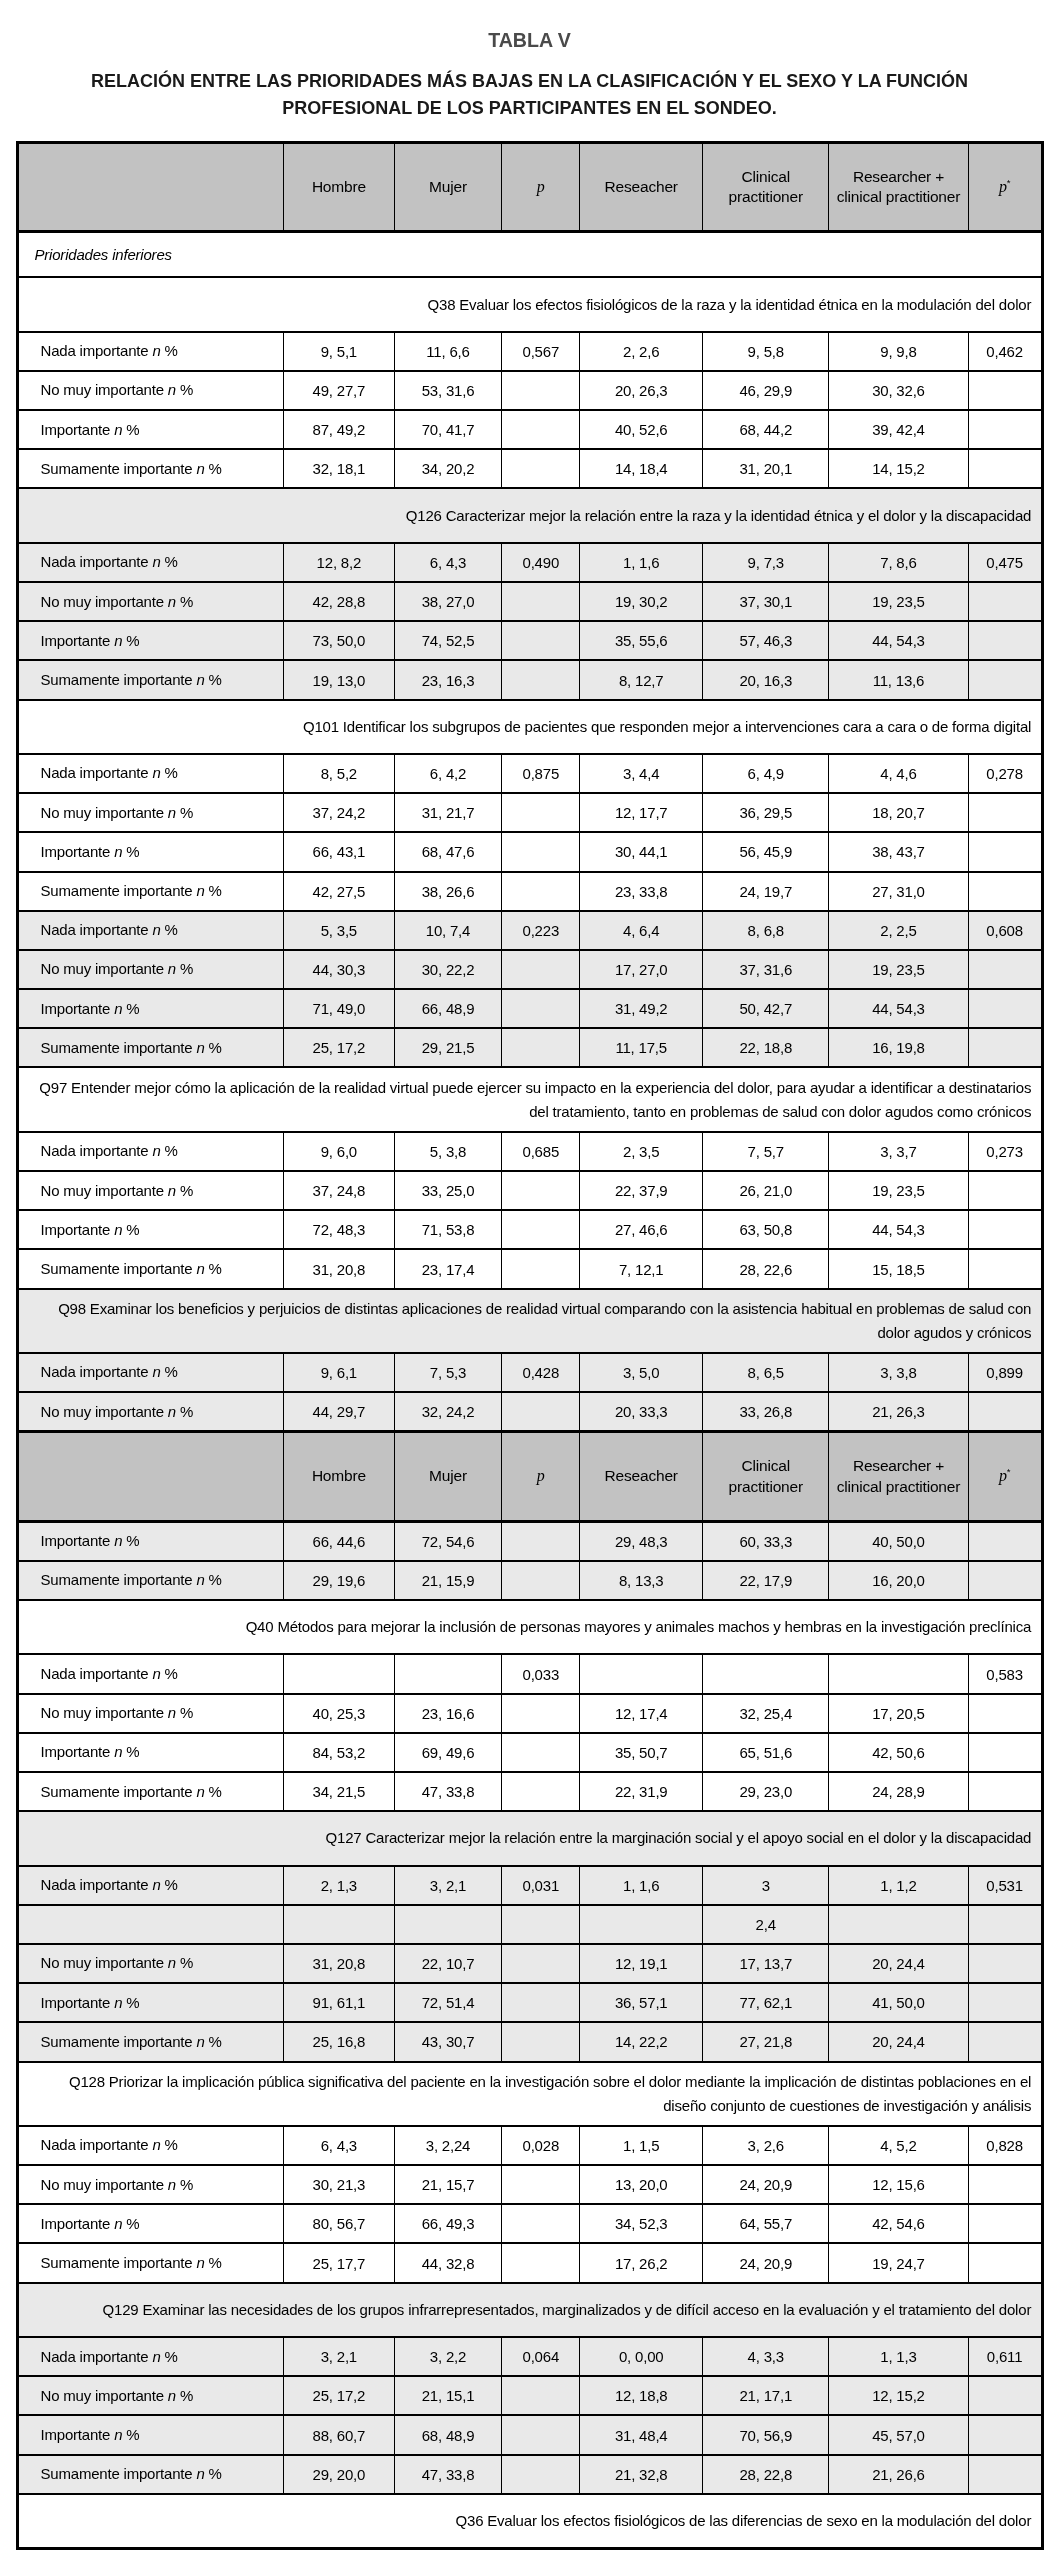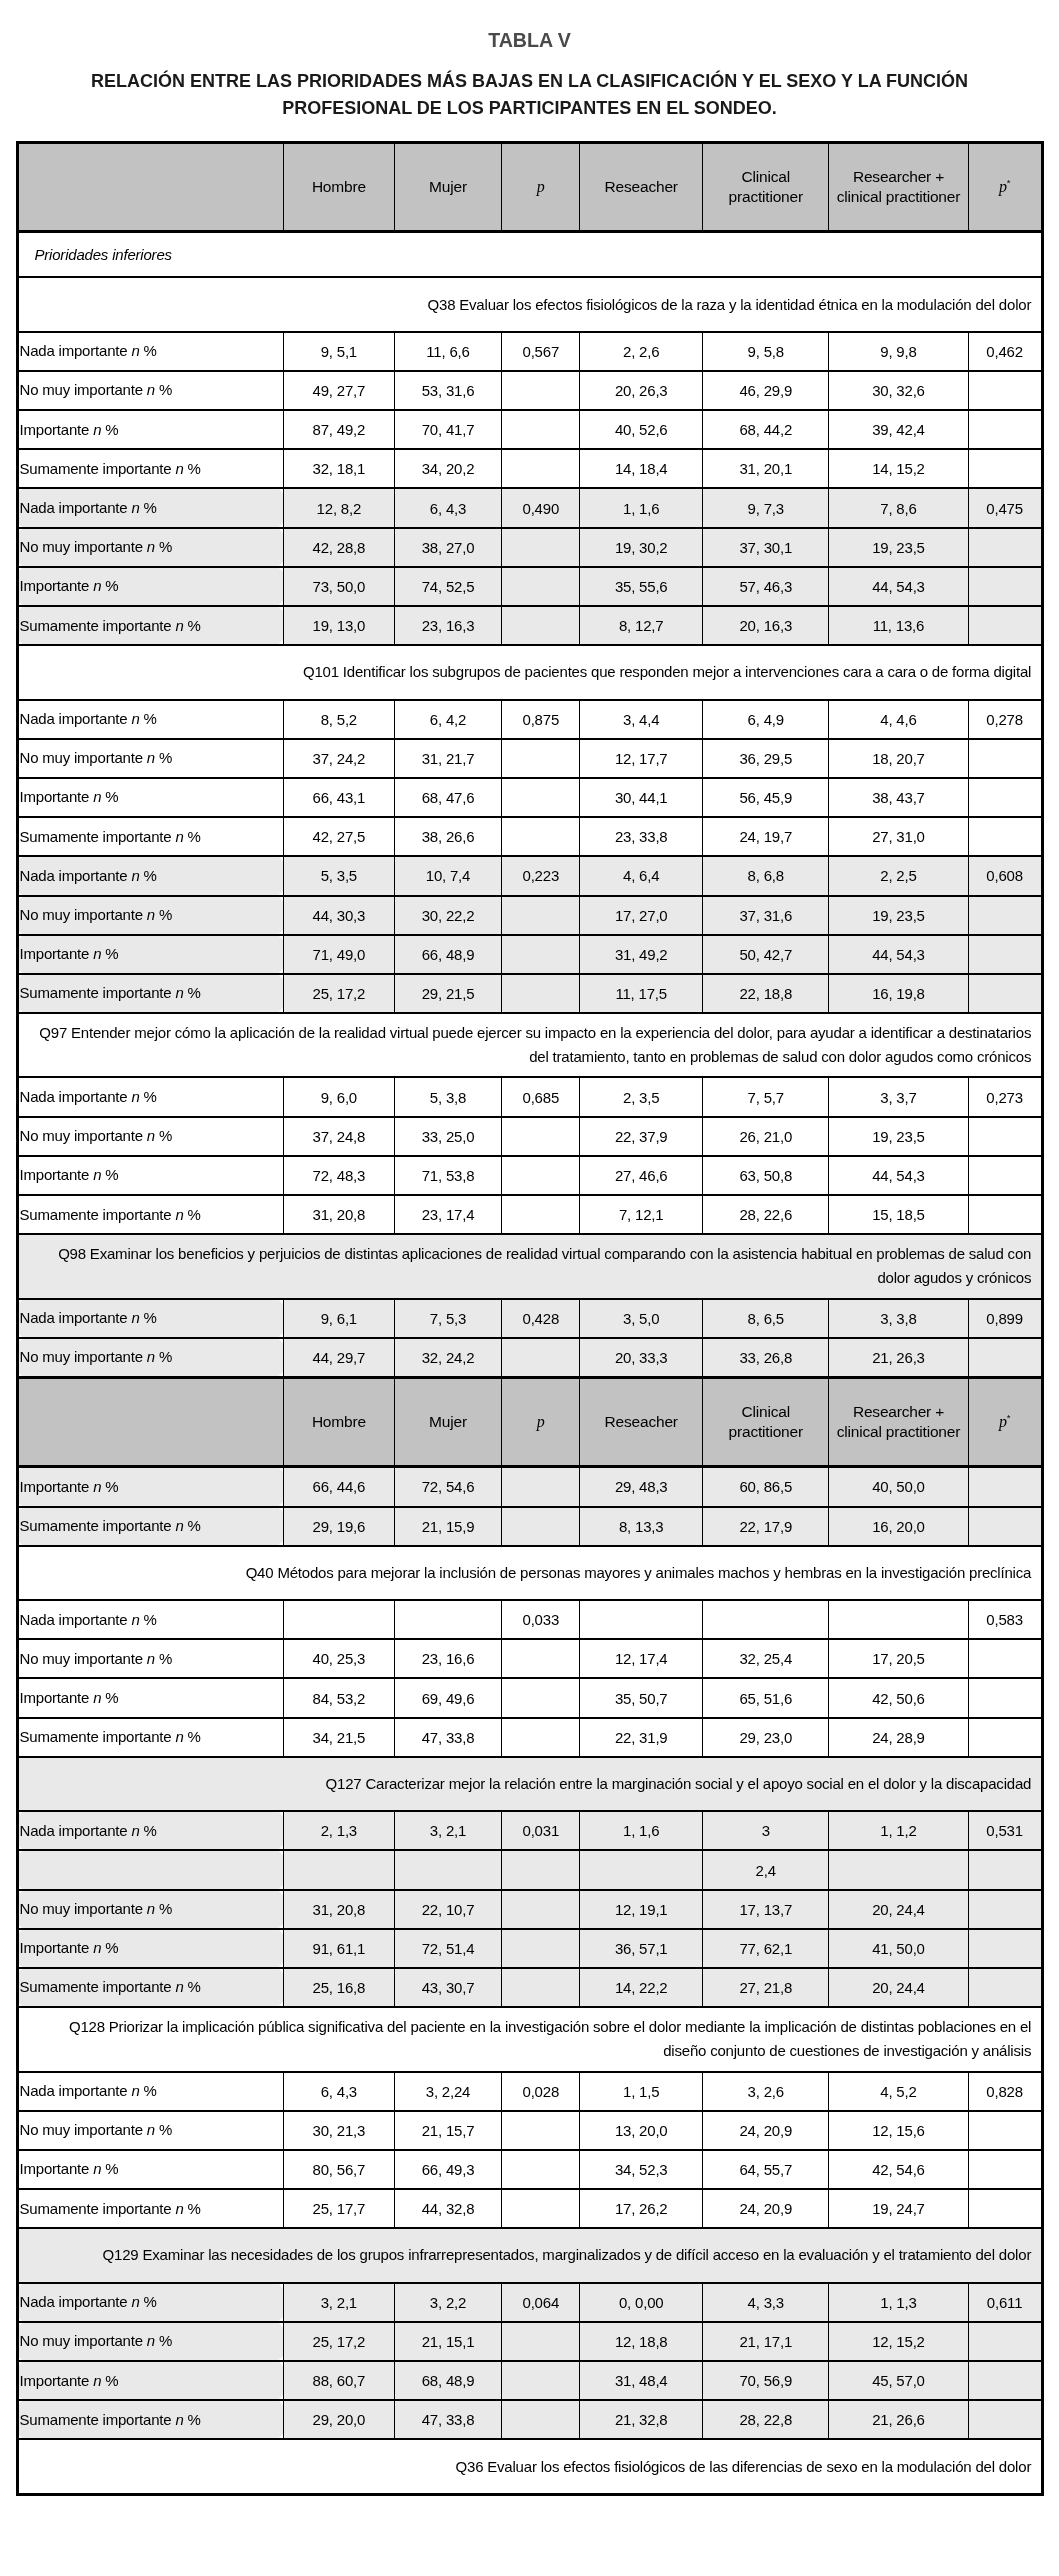--- a/index.html
+++ b/index.html
@@ -78,24 +78,23 @@
     height: 38px;
     padding: 7.2px 9.3px 7.2px 8.2px;
     line-height: 1.6;
     border-top: 2.6px solid #000;
     border-bottom: 2.6px solid #000;
     text-align: right;
   }
   tr.d td { height: 29px; }
   tr.d td.lbl {
     text-align: left;
-    padding-left: 1px;
+    padding-left: 22px;
     padding-right: 5.2px;
     line-height: 1.35;
-    border-radius: 10px;
   }
   tr.d td.num { text-align: center; }
   tr.shaded td { background: #e9e9e9; }
   sup { font-size: 62%; vertical-align: super; line-height: 0; }
   i.pv { font-family: "Liberation Serif", "DejaVu Serif", serif; font-size: 16px; }
 </style>
 </head>
 <body>
 
 <div class="page">
@@ -165,20 +164,23 @@
         <tr class="d">
           <td class="lbl">Sumamente importante <i>n</i> %</td>
           <td class="num">32, 18,1</td>
           <td class="num">34, 20,2</td>
           <td class="num"></td>
           <td class="num">14, 18,4</td>
           <td class="num">31, 20,1</td>
           <td class="num">14, 15,2</td>
           <td class="num"></td>
         </tr>
+        <tr class="shaded q">
+          <td class="" colspan="8">Q126 Caracterizar mejor la relación entre la raza y la identidad étnica y el dolor y la discapacidad</td>
+        </tr>
         <tr class="shaded d">
           <td class="lbl">Nada importante <i>n</i> %</td>
           <td class="num">12, 8,2</td>
           <td class="num">6, 4,3</td>
           <td class="num">0,490</td>
           <td class="num">1, 1,6</td>
           <td class="num">9, 7,3</td>
           <td class="num">7, 8,6</td>
           <td class="num">0,475</td>
         </tr>
@@ -370,21 +372,21 @@
           <td class="hc">Clinical practitioner</td>
           <td class="hc">Researcher + clinical practitioner</td>
           <td class="hc"><i class="pv">p</i><sup>*</sup></td>
         </tr>
         <tr class="shaded d">
           <td class="lbl">Importante <i>n</i> %</td>
           <td class="num">66, 44,6</td>
           <td class="num">72, 54,6</td>
           <td class="num"></td>
           <td class="num">29, 48,3</td>
-          <td class="num">60, 86,5</td>
+          <td class="num">60, 33,3</td>
           <td class="num">40, 50,0</td>
           <td class="num"></td>
         </tr>
         <tr class="shaded d">
           <td class="lbl">Sumamente importante <i>n</i> %</td>
           <td class="num">29, 19,6</td>
           <td class="num">21, 15,9</td>
           <td class="num"></td>
           <td class="num">8, 13,3</td>
           <td class="num">22, 17,9</td>

